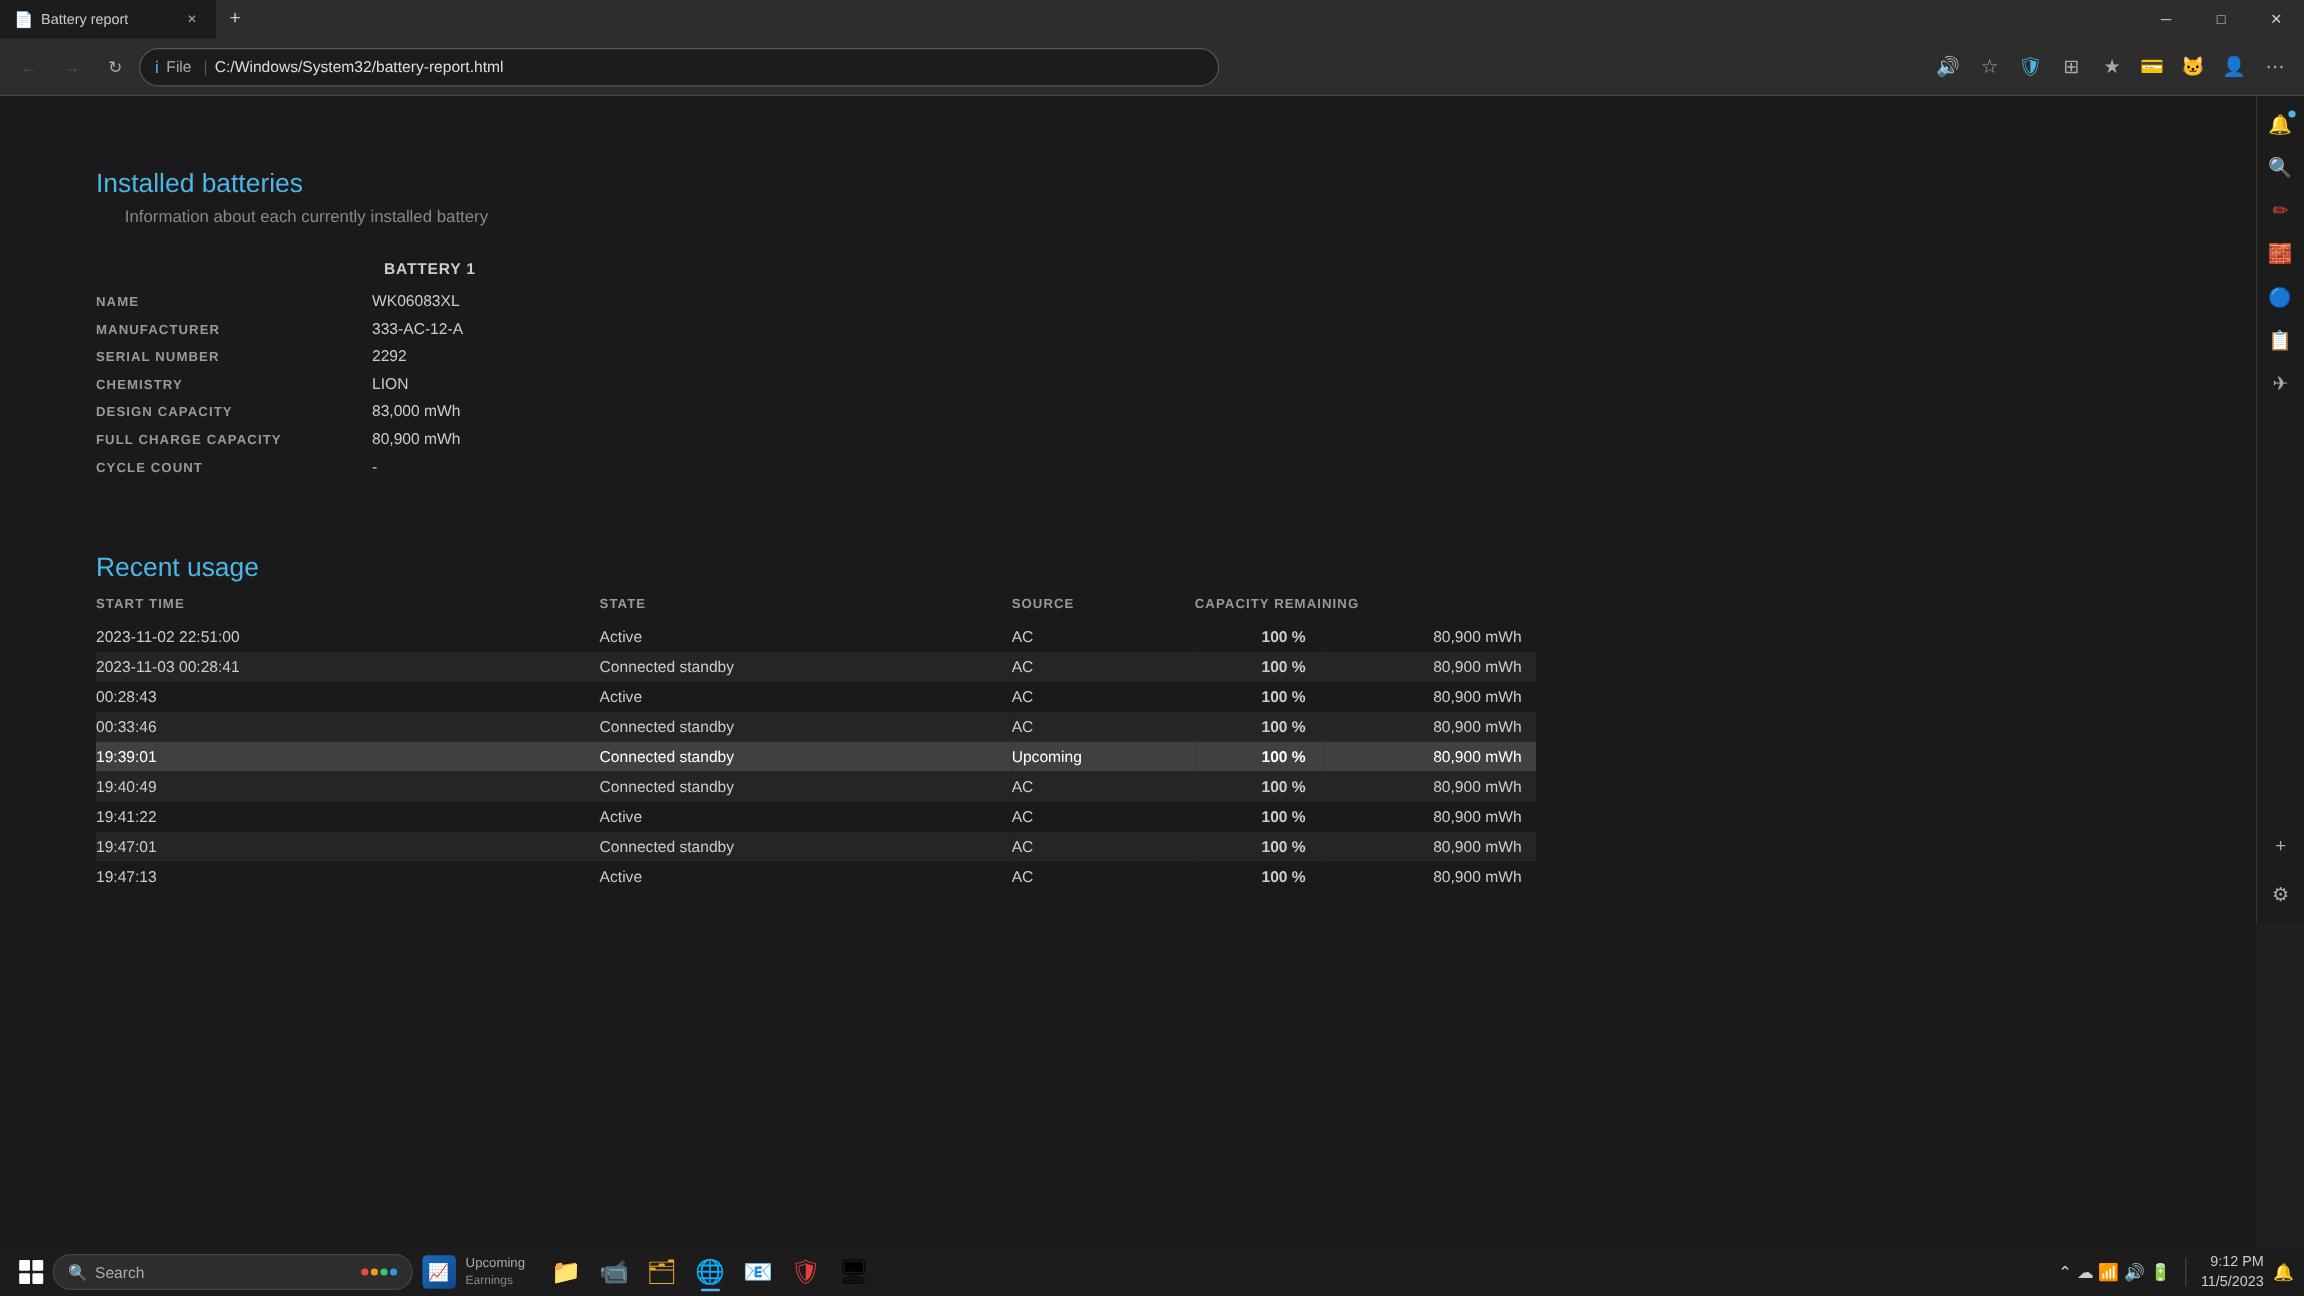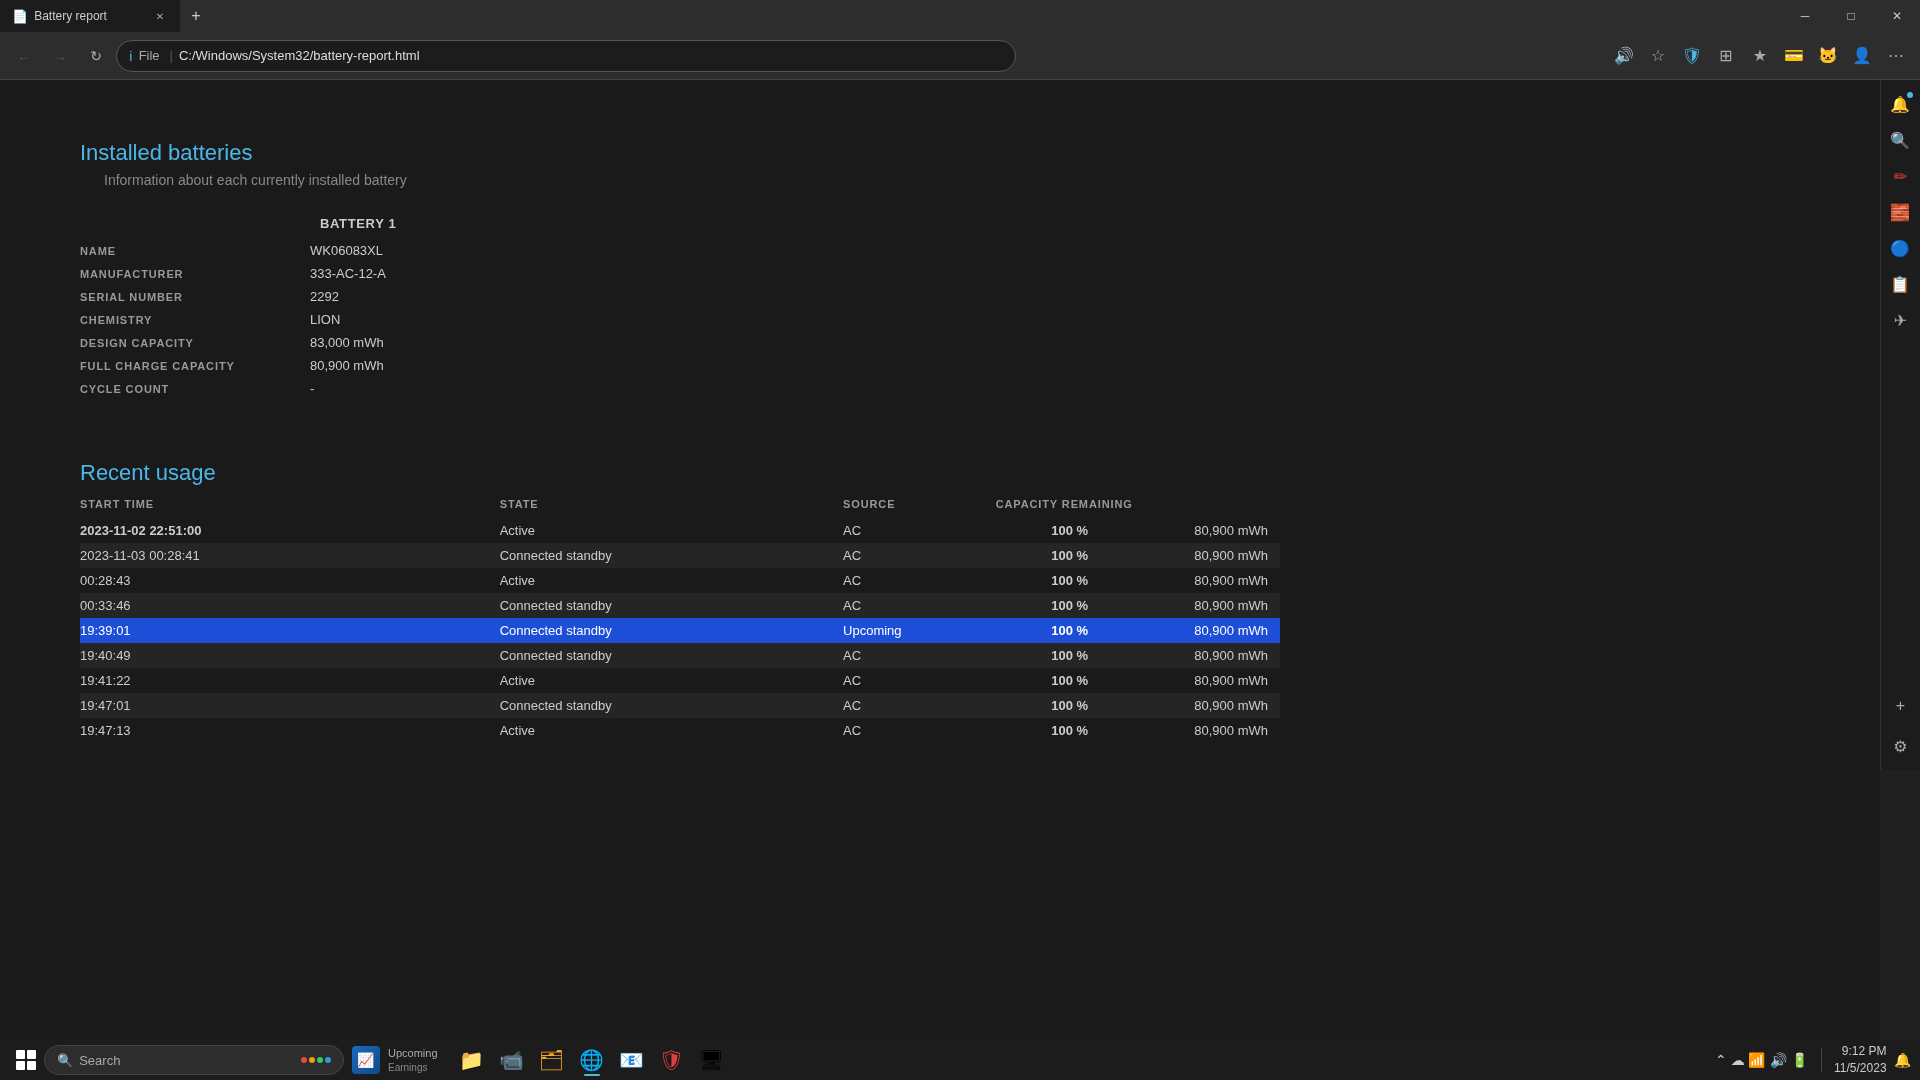--- a/index.html
+++ b/index.html
@@ -259,21 +259,21 @@
       padding: 6px 12px 8px 0;
       text-align: left;
     }
     .usage-table td {
       padding: 5px 12px 5px 0;
       color: #ccc;
       font-size: 13px;
       border: none;
     }
     .usage-table tr.highlight {
-      background: #1d4ed8;
+      background: #404040;
     }
     .usage-table tr.highlight td {
       color: #fff;
     }
     .usage-table tr:nth-child(even):not(.highlight) {
       background: #252525;
     }
     .usage-table tr:nth-child(odd):not(.highlight) {
       background: transparent;
     }
@@ -513,21 +513,21 @@
         <thead>
           <tr>
             <th style="min-width:220px;">START TIME</th>
             <th style="min-width:180px;">STATE</th>
             <th style="min-width:80px;">SOURCE</th>
             <th colspan="2">CAPACITY REMAINING</th>
           </tr>
         </thead>
         <tbody id="usage-tbody">
         <tr>
-      <td style="font-variant-numeric:tabular-nums; padding-left:0;font-weight:bold;">2023-11-02  22:51:00</td>
+      <td style="font-variant-numeric:tabular-nums; padding-left:0;">2023-11-02  22:51:00</td>
       <td>Active</td>
       <td>AC</td>
       <td style="font-weight:bold; text-align:right; padding-right:16px;">100 %</td>
       <td style="text-align:right;">80,900 mWh</td>
     </tr>
             <tr>
       <td style="font-variant-numeric:tabular-nums; padding-left:0;">2023-11-03  00:28:41</td>
       <td>Connected standby</td>
       <td>AC</td>
       <td style="font-weight:bold; text-align:right; padding-right:16px;">100 %</td>

